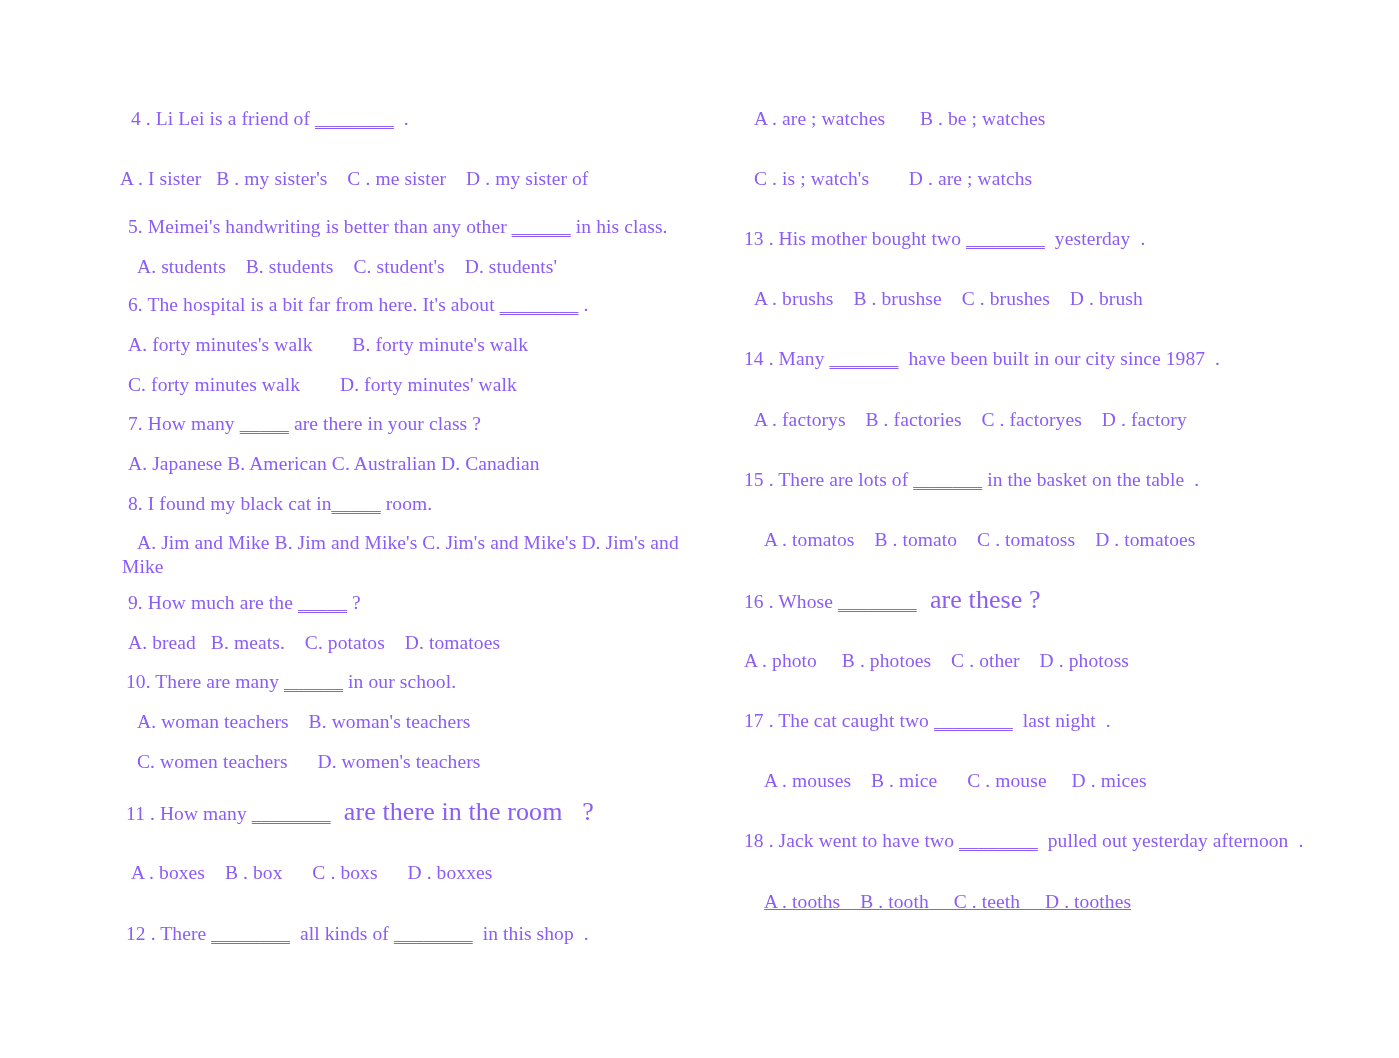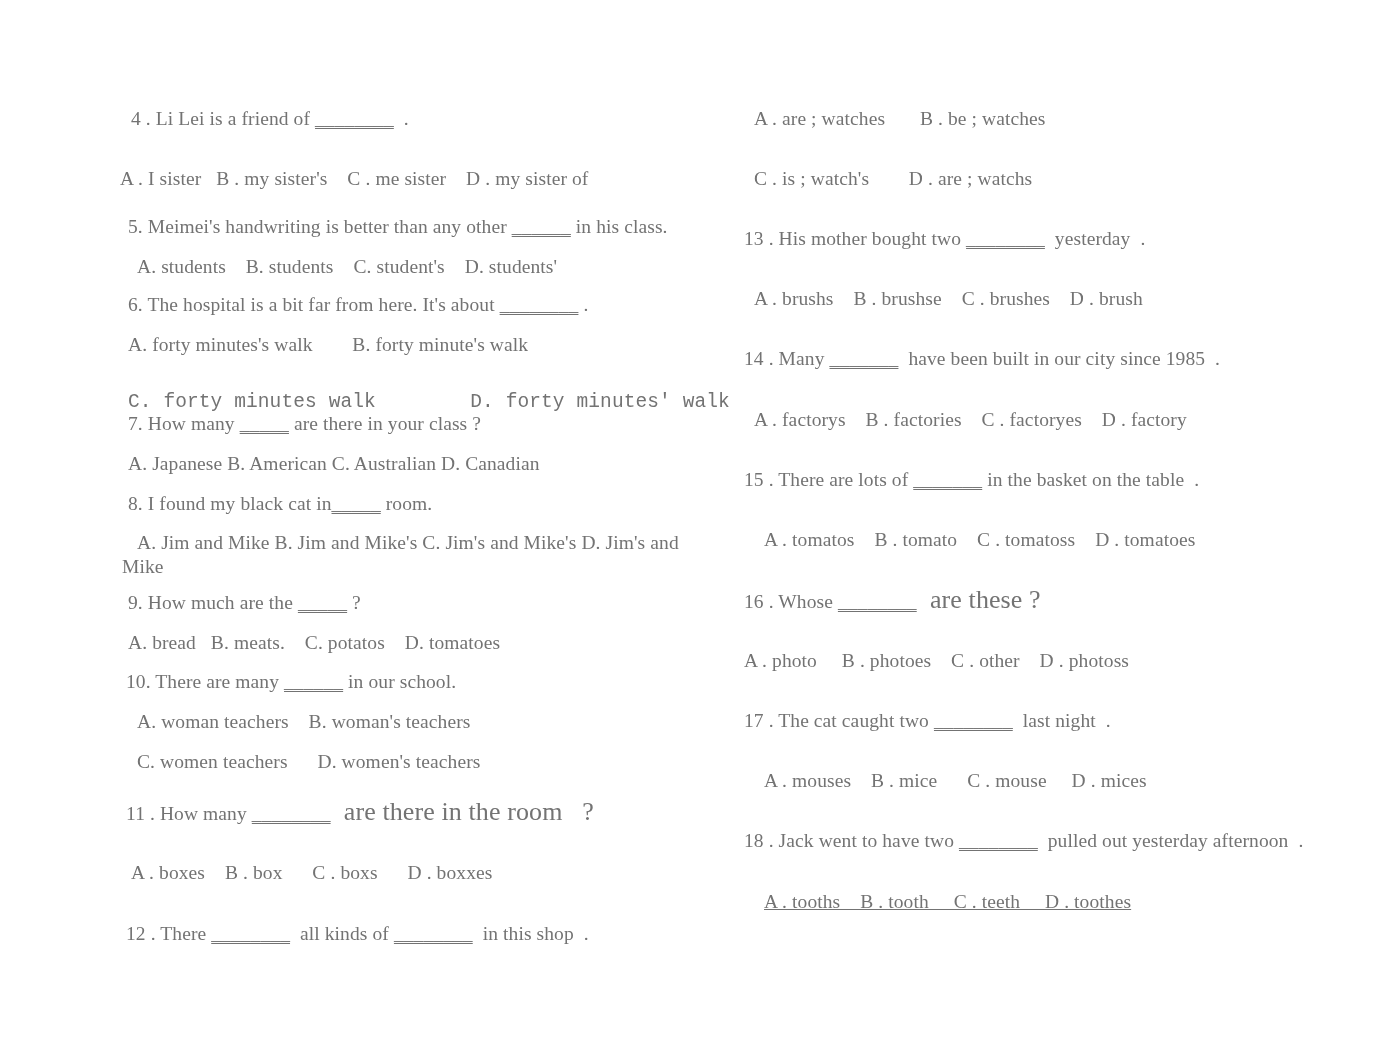--- a/index.html
+++ b/index.html
@@ -22,21 +22,21 @@
   }
   .col-left  { left: 0;   width: 700px; }
   .col-right { left: 700px; width: 699px; }
 
   .line {
     position: absolute;
     white-space: pre;
     font-size: 19.5px;
     line-height: 24px;
     letter-spacing: 0.1px;
-    color: #737373;
+    color: #8b5cf6;
   }
   .blank {
     text-decoration: underline;
     text-decoration-thickness: 1.4px;
     text-underline-offset: 3px;
     white-space: pre;
   }
   .qmark-big { font-size: 26px; }
 </style>
 </head>
@@ -51,21 +51,21 @@
     <div class="line" style="left:120px; top:167px;">A . I sister   B . my sister's    C . me sister    D . my sister of</div>
 
     <div class="line" style="left:128px; top:215px;"><span>5. Meimei's handwriting is better than any other </span><span class="blank">______</span><span> in his class.</span></div>
 
     <div class="line" style="left:137px; top:255px;">A. students    B. students    C. student's    D. students'</div>
 
     <div class="line" style="left:128px; top:293px;"><span>6. The hospital is a bit far from here. It's about </span><span class="blank">________</span><span> .</span></div>
 
     <div class="line" style="left:128px; top:333px;">A. forty minutes's walk        B. forty minute's walk</div>
 
-    <div class="line" style="left:128px; top:390px;font-family:Liberation Mono, monospace;">C. forty minutes walk        D. forty minutes' walk</div>
+    <div class="line" style="left:128px; top:373px;">C. forty minutes walk        D. forty minutes' walk</div>
 
     <div class="line" style="left:128px; top:412px;"><span>7. How many </span><span class="blank">_____</span><span> are there in your class ?</span></div>
 
     <div class="line" style="left:128px; top:452px;">A. Japanese B. American C. Australian D. Canadian</div>
 
     <div class="line" style="left:128px; top:492px;"><span>8. I found my black cat in</span><span class="blank">_____</span><span> room.</span></div>
 
     <div class="line" style="left:137px; top:531px;">A. Jim and Mike B. Jim and Mike's C. Jim's and Mike's D. Jim's and</div>
 
     <div class="line" style="left:122px; top:555px;">Mike</div>
@@ -91,21 +91,21 @@
   <div class="column col-right">
 
     <div class="line" style="left:54px; top:107px;">A . are ; watches       B . be ; watches</div>
 
     <div class="line" style="left:54px; top:167px;">C . is ; watch's        D . are ; watchs</div>
 
     <div class="line" style="left:44px; top:227px;"><span>13 . His mother bought two </span><span class="blank">________</span><span>  yesterday  .</span></div>
 
     <div class="line" style="left:54px; top:287px;">A . brushs    B . brushse    C . brushes    D . brush</div>
 
-    <div class="line" style="left:44px; top:347px;"><span>14 . Many </span><span class="blank">_______</span><span>  have been built in our city since 1985  .</span></div>
+    <div class="line" style="left:44px; top:347px;"><span>14 . Many </span><span class="blank">_______</span><span>  have been built in our city since 1987  .</span></div>
 
     <div class="line" style="left:54px; top:408px;">A . factorys    B . factories    C . factoryes    D . factory</div>
 
     <div class="line" style="left:44px; top:468px;"><span>15 . There are lots of </span><span class="blank">_______</span><span> in the basket on the table  .</span></div>
 
     <div class="line" style="left:64px; top:528px;">A . tomatos    B . tomato    C . tomatoss    D . tomatoes</div>
 
     <div class="line" style="left:44px; top:588px;"><span>16 . Whose </span><span class="blank">________</span><span class="qmark-big">  are these ?</span></div>
 
     <div class="line" style="left:44px; top:649px;">A . photo     B . photoes    C . other    D . photoss</div>

